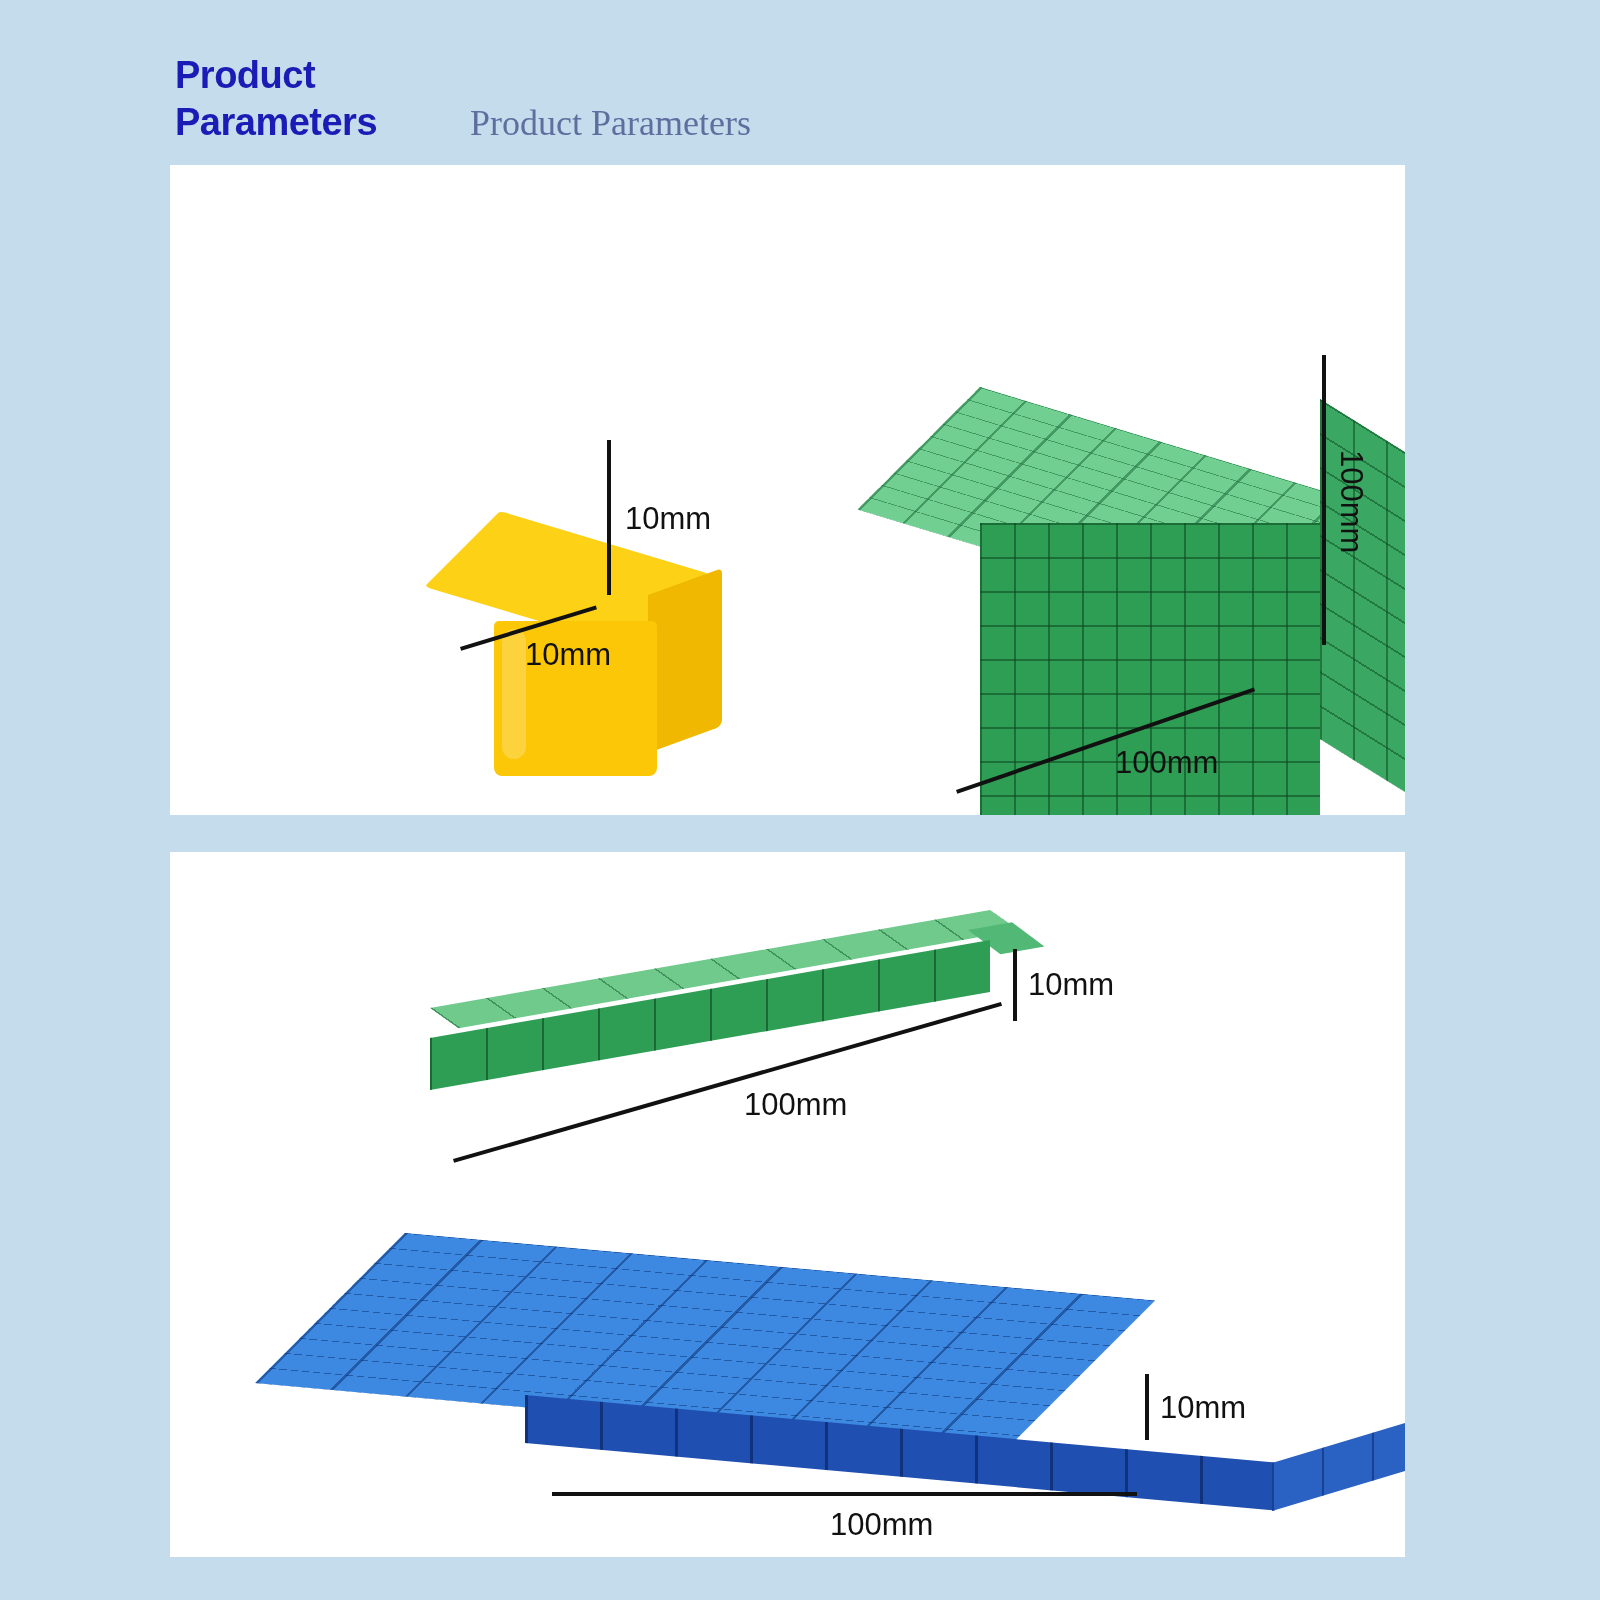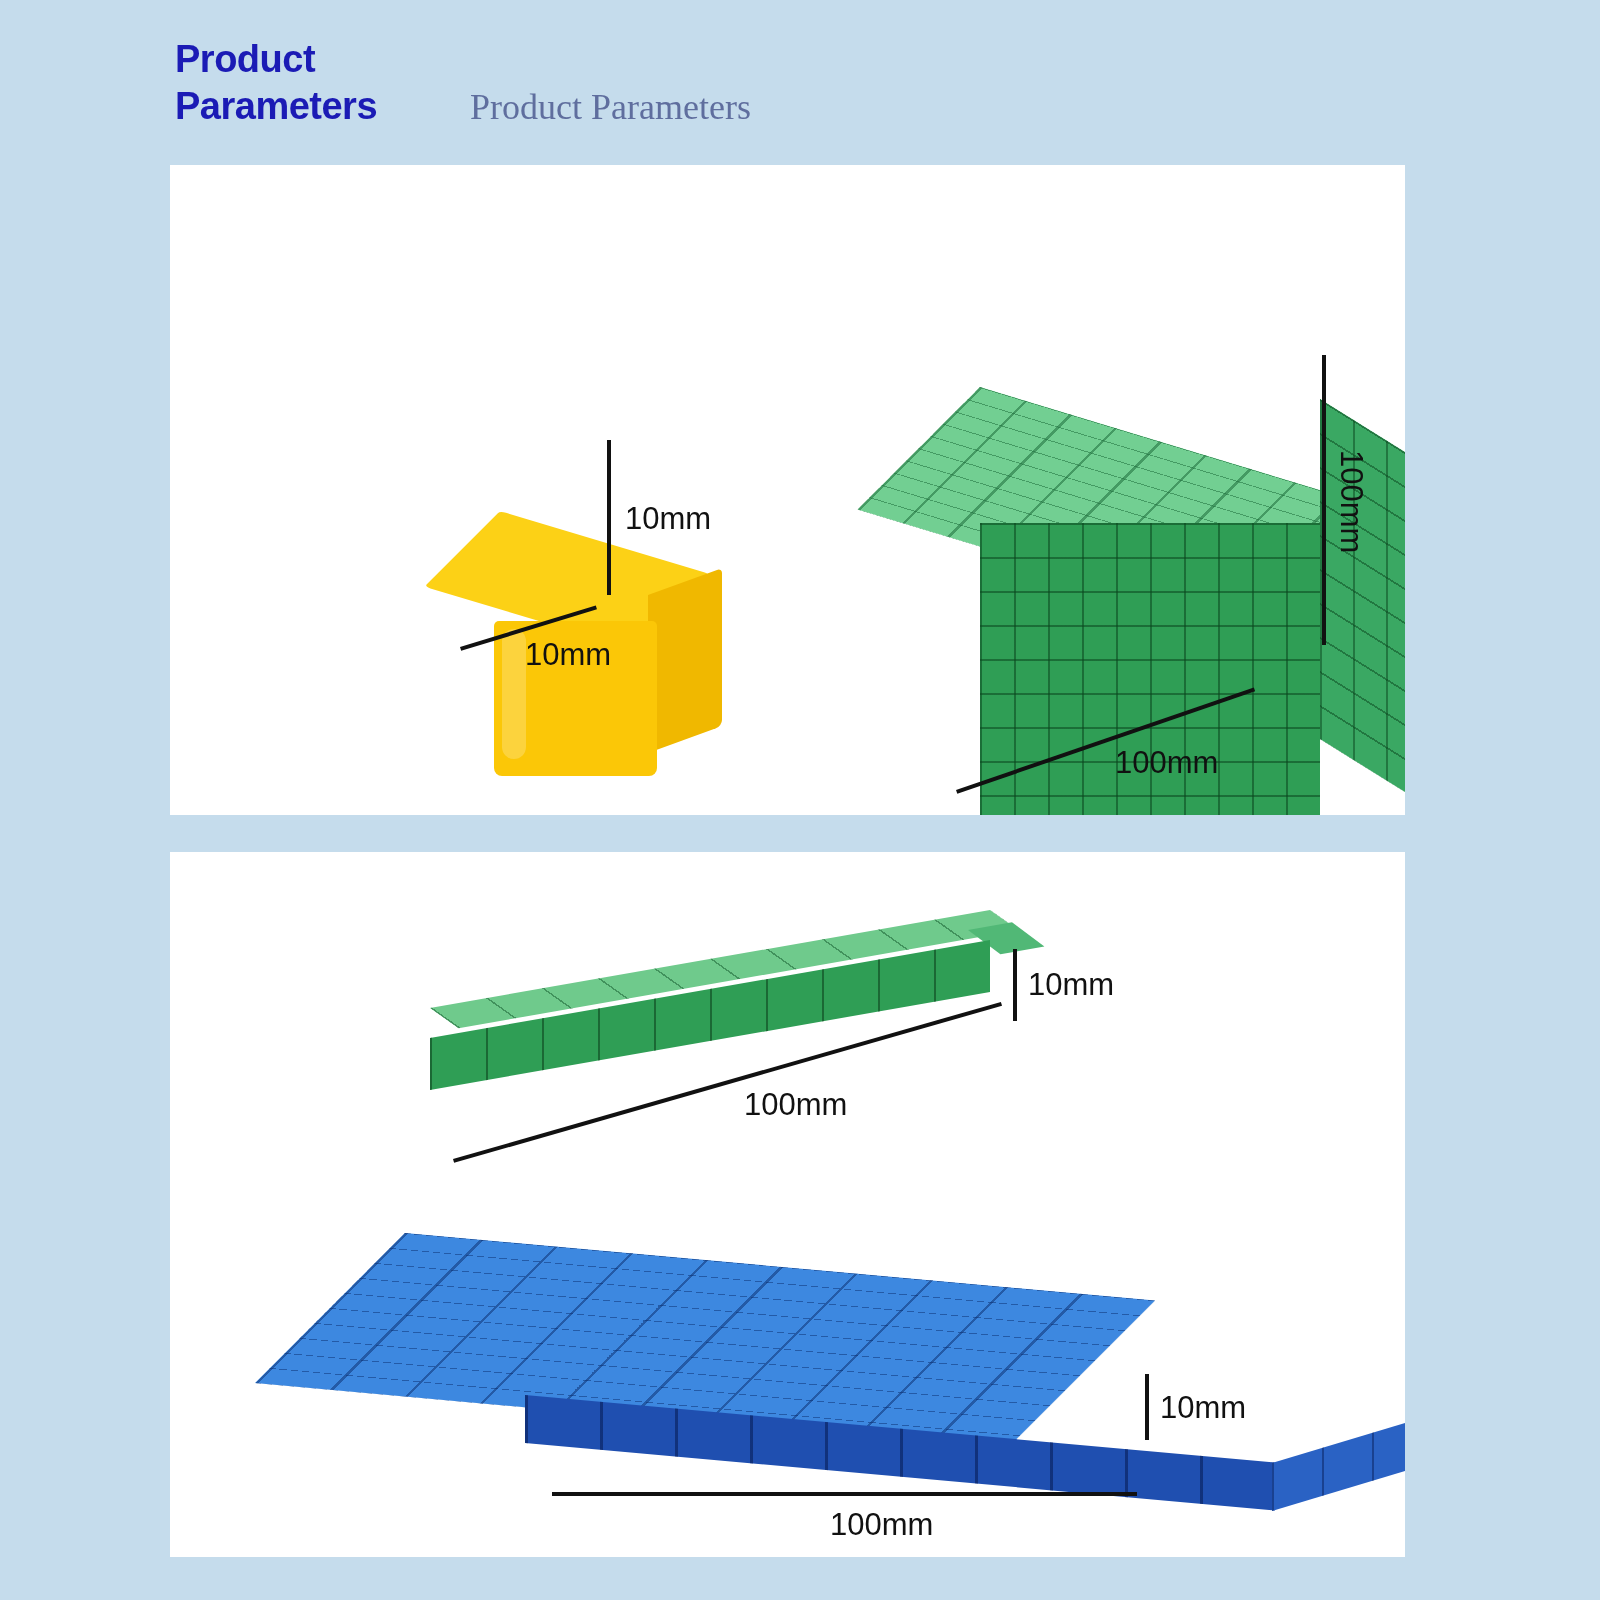--- a/index.html
+++ b/index.html
@@ -12,21 +12,21 @@
     background: #c5dcec;
     font-family: "Liberation Sans", sans-serif;
     overflow: hidden;
     position: relative;
   }
 
   
   #header {
     position: absolute;
     left: 0;
-    top: 0;
+    top: 16px;
     width: 1280px;
     height: 170px;
   }
   #title-cn {
     position: absolute;
     left: 175px;
     top: 36px;
     width: 270px;
     font-family: "Liberation Sans", sans-serif;
     font-weight: bold;

